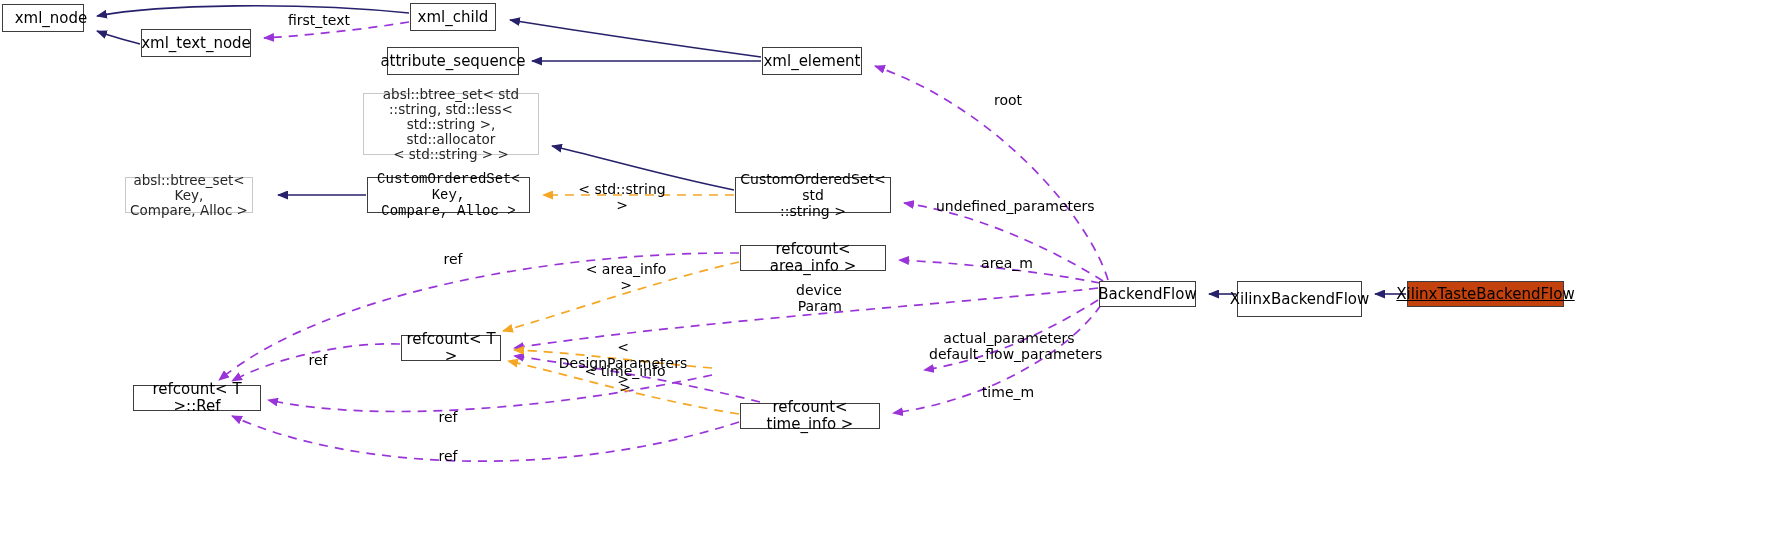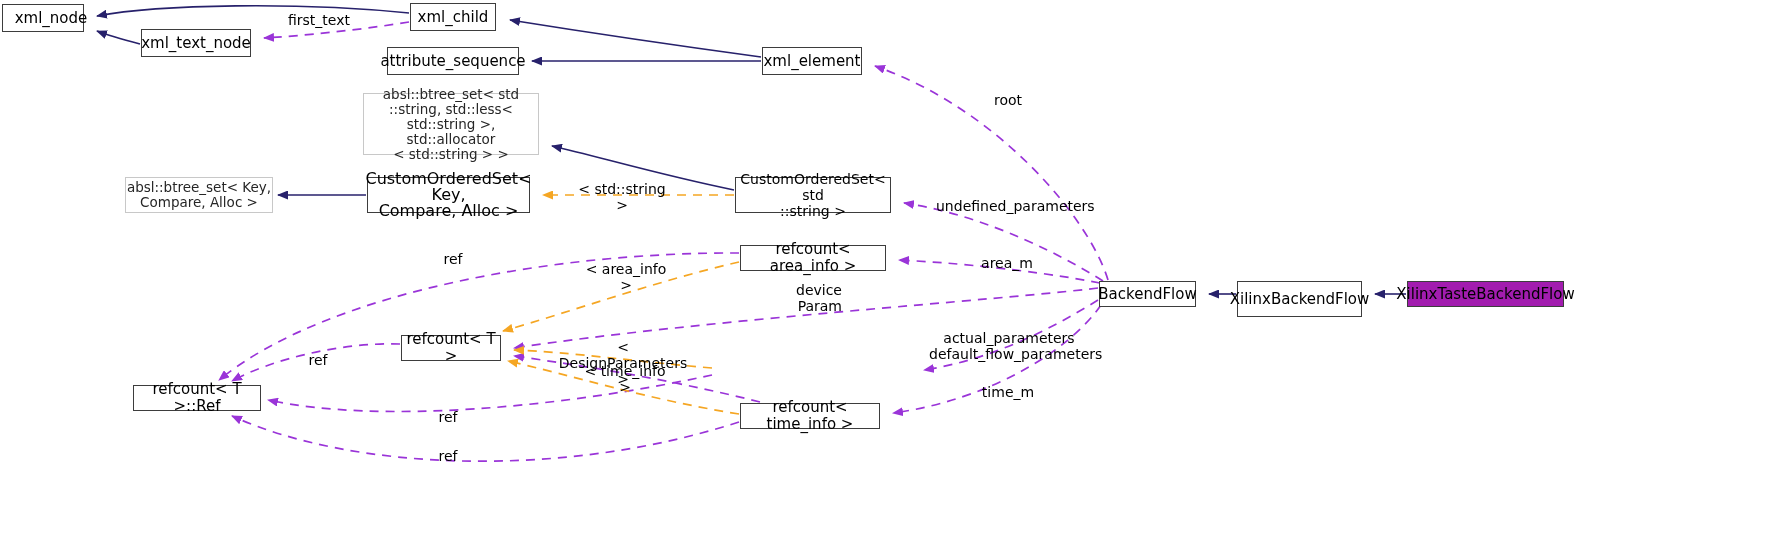--- a/index.html
+++ b/index.html
@@ -23,21 +23,21 @@
     font-size:15px;
     line-height:17px;
     white-space:pre-line;
     z-index:3;
   }
   
   .node.solid{border:1.5px solid #3d3d3d;}
   
   .node.faded{border:1.5px solid #c8c8c8;color:#262626;}
   
-  .node.current{border:1.5px solid #3d3d3d;background:#a21caf;}
+  .node.current{border:1.5px solid #3d3d3d;background:#c2410c;text-decoration:underline;}
 
   .edge-label{
     position:absolute;
     font-size:14px;
     line-height:16px;
     color:#000000;
     white-space:pre-line;
     text-align:center;
     background:transparent;
     z-index:4;
@@ -121,23 +121,23 @@
 
   <div class="node solid" style="left:2px;top:4px;width:82px;height:28px;padding-left:16px;">xml_node</div>
   <div class="node solid" style="left:141px;top:29px;width:110px;height:28px;">xml_text_node</div>
   <div class="node solid" style="left:410px;top:3px;width:86px;height:28px;">xml_child</div>
   <div class="node solid" style="left:387px;top:47px;width:132px;height:28px;">attribute_sequence</div>
   <div class="node solid" style="left:762px;top:47px;width:100px;height:28px;">xml_element</div>
   <div class="node faded" style="left:363px;top:93px;width:176px;height:62px;font-size:13.5px;line-height:15px;">absl::btree_set&lt; std
 ::string, std::less&lt;
  std::string &gt;, std::allocator
 &lt; std::string &gt; &gt;</div>
-  <div class="node faded" style="left:125px;top:177px;width:148px;height:36px;font-size:13.5px;line-height:15px;">absl::btree_set&lt; Key,
+  <div class="node faded" style="left:125px;top:177px;width:128px;height:36px;font-size:13.5px;line-height:15px;">absl::btree_set&lt; Key,
 Compare, Alloc &gt;</div>
-  <div class="node solid" style="left:367px;top:177px;width:163px;height:36px;font-size:16px;line-height:16px;">CustomOrderedSet&lt; Key,
+  <div class="node solid" style="left:367px;top:177px;width:163px;height:36px;font-size:14px;line-height:16px;font-family:Liberation Mono, monospace;">CustomOrderedSet&lt; Key,
 Compare, Alloc &gt;</div>
   <div class="node solid" style="left:735px;top:177px;width:156px;height:36px;font-size:14px;line-height:16px;">CustomOrderedSet&lt; std
 ::string &gt;</div>
   <div class="node solid" style="left:740px;top:245px;width:146px;height:26px;">refcount&lt; area_info &gt;</div>
   <div class="node solid" style="left:401px;top:335px;width:100px;height:26px;">refcount&lt; T &gt;</div>
   <div class="node solid" style="left:740px;top:403px;width:140px;height:26px;">refcount&lt; time_info &gt;</div>
   <div class="node solid" style="left:133px;top:385px;width:128px;height:26px;">refcount&lt; T &gt;::Ref</div>
   <div class="node solid" style="left:1099px;top:281px;width:97px;height:26px;">BackendFlow</div>
   <div class="node solid" style="left:1237px;top:281px;width:125px;height:36px;">XilinxBackendFlow</div>
   <div class="node current" style="left:1407px;top:281px;width:157px;height:26px;">XilinxTasteBackendFlow</div>

